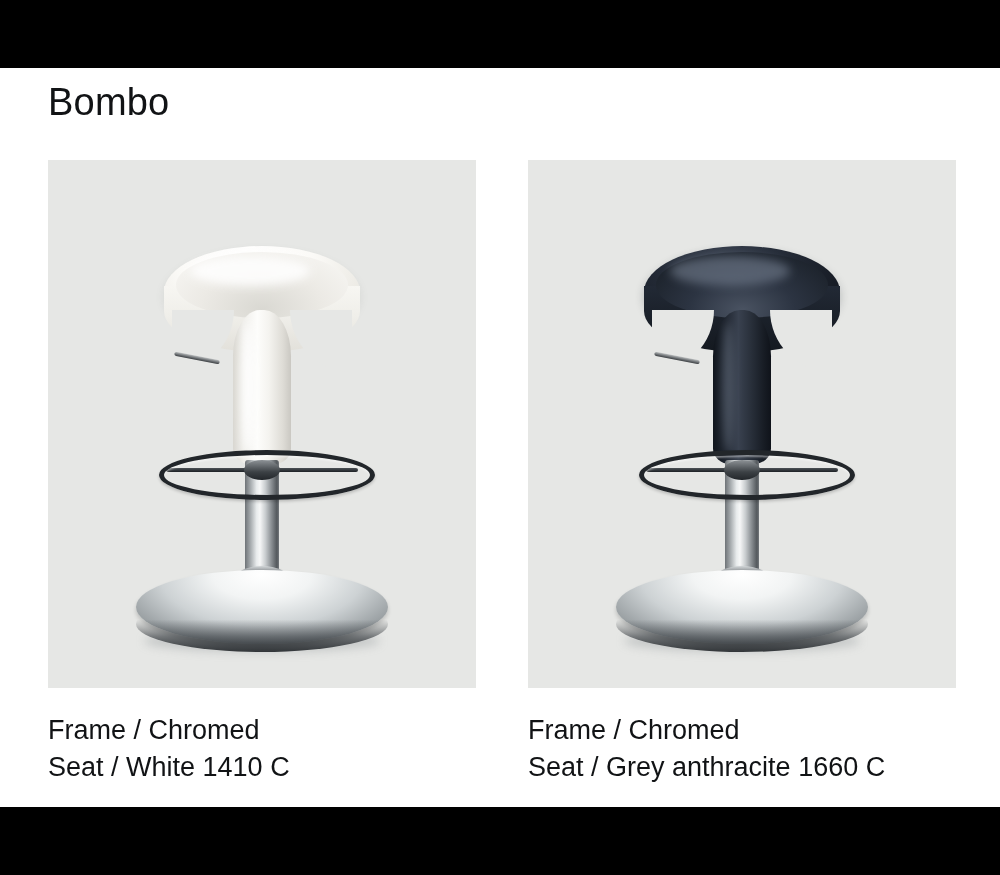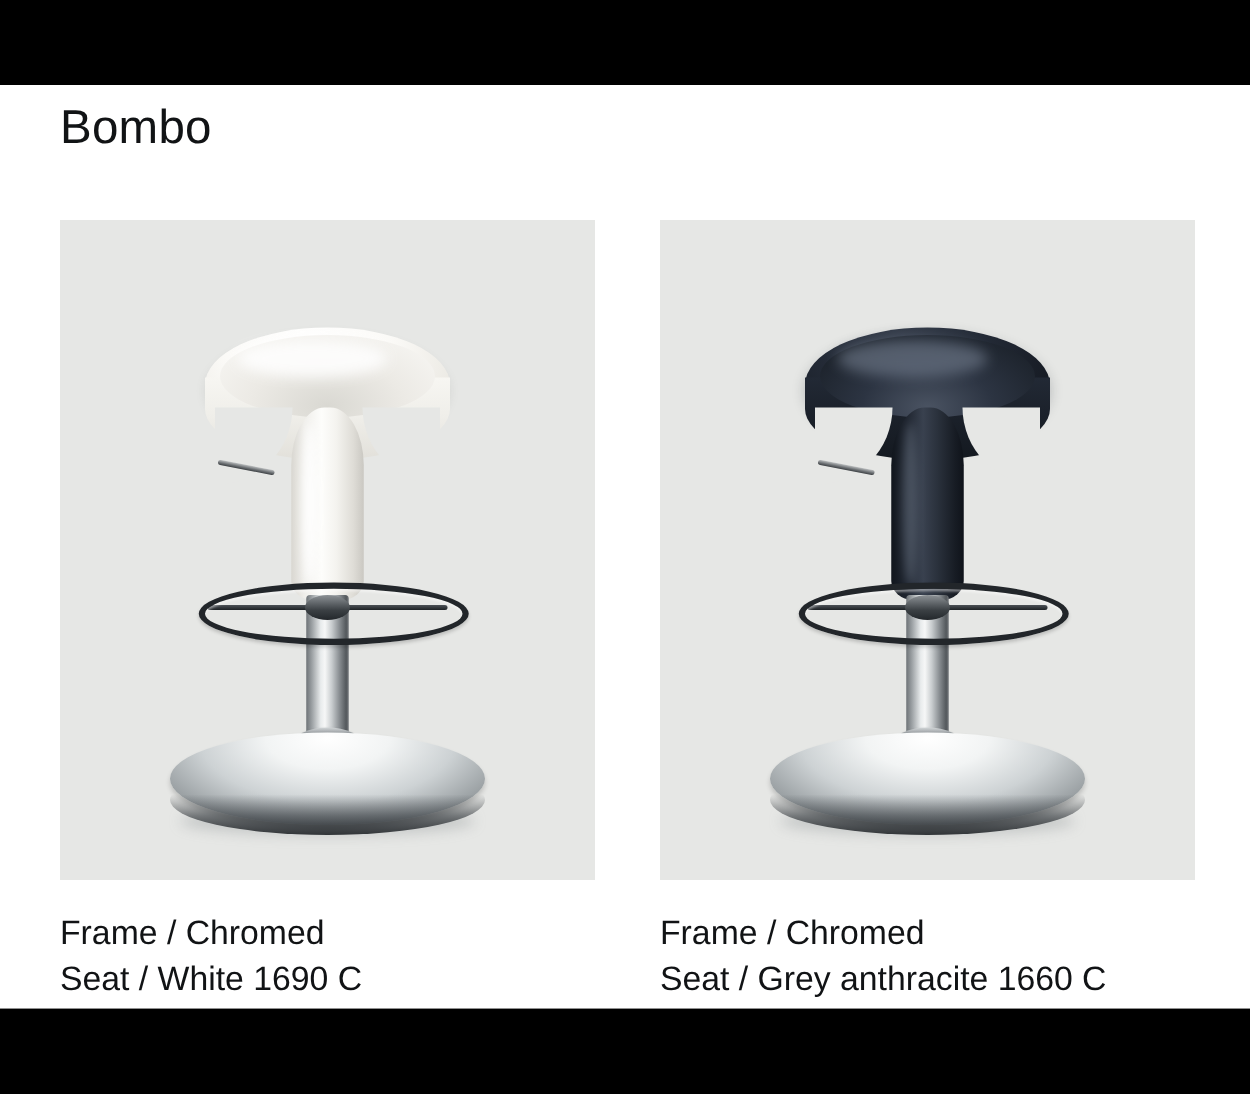--- a/index.html
+++ b/index.html
@@ -22,21 +22,21 @@
     padding-left:24px;
   }
 
   .page-title{
     position:absolute;left:48px;top:12px;
     font-size:38px;font-weight:400;color:#111315;
     letter-spacing:0.2px;line-height:44px;white-space:nowrap;
   }
 
   .catalog{
-    position:absolute;left:48px;top:108px;
+    position:absolute;left:48px;top:92px;
     width:904px;height:620px;
   }
 
   .product{
     position:absolute;top:0;width:428px;
   }
   .product.left{left:0;}
   .product.right{left:480px;}
 
   .photo{
@@ -254,21 +254,21 @@
 
             <div class="collar"></div>
             <div class="collar-line"></div>
             <div class="base"></div>
             <div class="base-rim"></div>
           </div>
         </div>
 
         <div class="caption">
           <span class="line">Frame / Chromed</span>
-          <span class="line">Seat / White 1690 C</span>
+          <span class="line">Seat / White 1410 C</span>
         </div>
       </div>
 
       <div class="product right">
 
         <div class="photo">
           <div class="stool v-dark">
 
             <div class="base-shadow"></div>
             <div class="seat-outer"></div>

